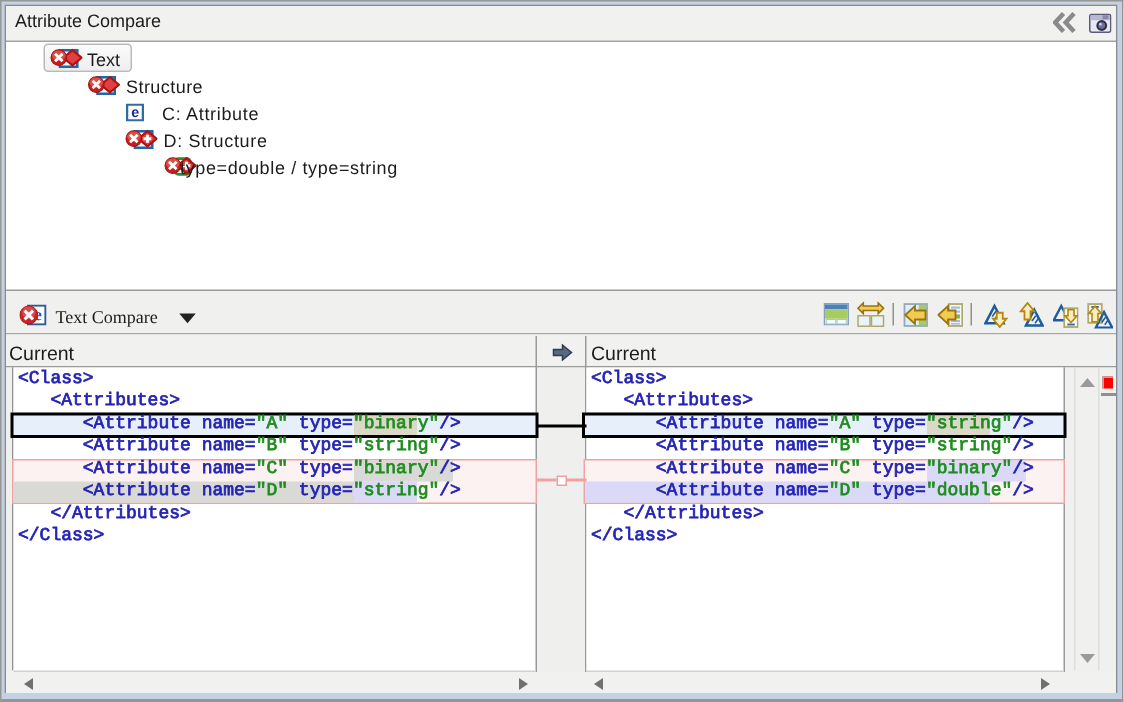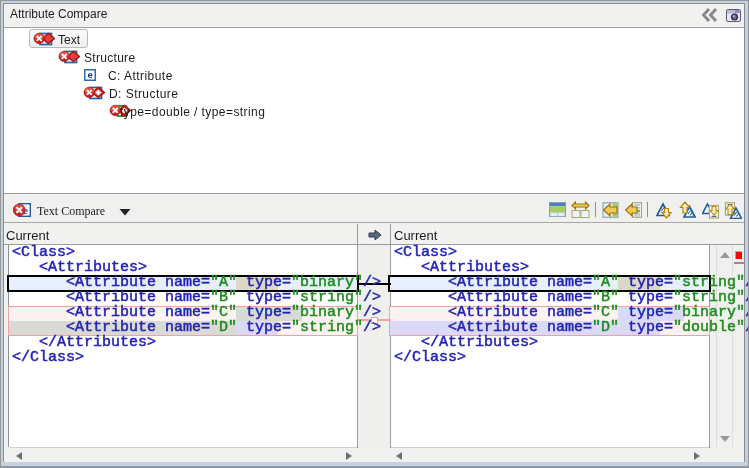--- a/index.html
+++ b/index.html
@@ -1,21 +1,21 @@
 <!DOCTYPE html>
 <html><head>
 <meta charset="utf-8">
 <style>
 * { margin:0; padding:0; box-sizing:border-box; }
 html,body { width:749px; height:468px; overflow:hidden; }
 body { background:#c3d1e1; font-family:"Liberation Sans", sans-serif; position:relative; }
 .abs { position:absolute; }
 #panel { position:absolute; left:3px; top:3px; width:742px; height:459px; border:1px solid #858c95; background:#fff; }
 .sans12 { font-size:12px; color:#1c1c1c; }
-.mono { font-family:"Liberation Mono", monospace; font-size:15px; font-weight:normal; -webkit-text-stroke:0.5px currentColor; line-height:15px; white-space:pre; }
+.mono { font-family:"Liberation Mono", monospace; font-size:12px; font-weight:normal; -webkit-text-stroke:0.5px currentColor; line-height:15px; white-space:pre; }
 .nb { color:#2323b4; }
 .gr { color:#1e8c1e; }
 .hline { position:absolute; height:1px; }
 .vline { position:absolute; width:1px; }
 </style>
 </head>
 <body>
 <div id="panel"></div>
 
 <div class="abs" style="left:4px;top:4px;width:740px;height:24px;background:#f1f1f0;border-bottom:1px solid #a3a3a3;"></div>

